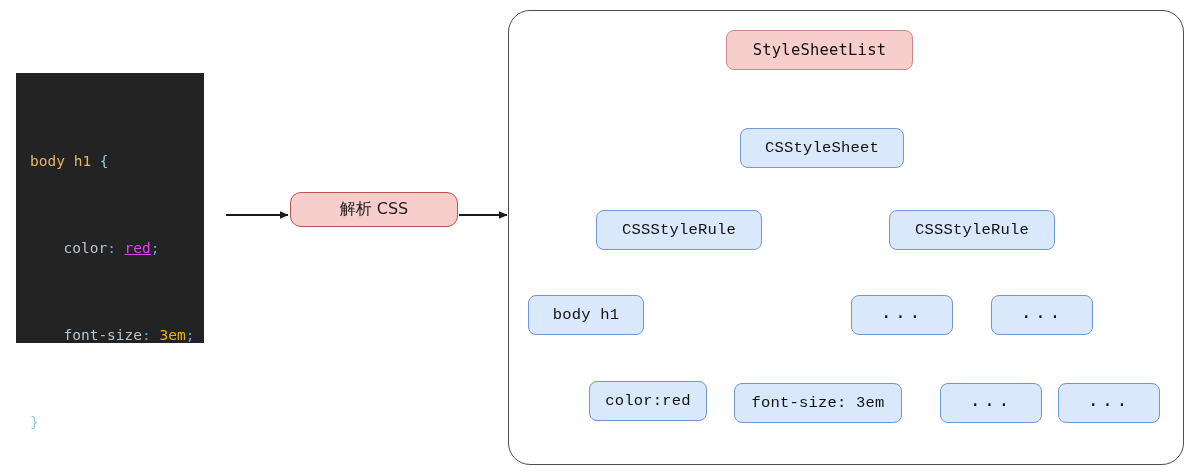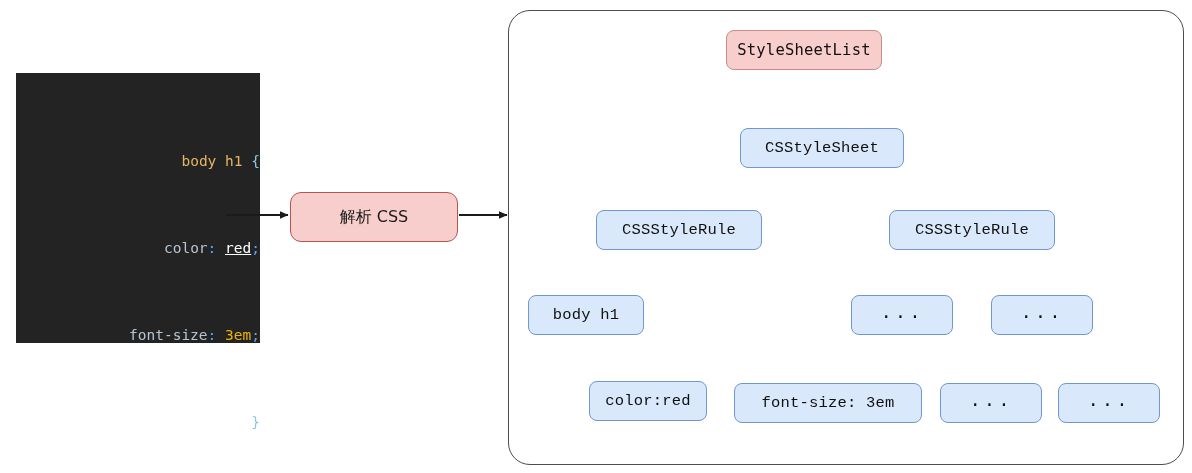--- a/index.html
+++ b/index.html
@@ -16,56 +16,55 @@
     height: 473px;
     background: #ffffff;
     overflow: hidden;
   }
 
   
   .code-panel {
     position: absolute;
     left: 16px;
     top: 73px;
-    width: 244px;
+    width: 188px;
     height: 270px;
     background: #232323;
     box-sizing: border-box;
     padding: 16px 0 0 14px;
     font-family: "DejaVu Sans Mono", "Liberation Mono", monospace;
     font-size: 14.5px;
     line-height: 29px;
     white-space: pre;
-    text-align: right;
   }
   .code-line { color: #abb2bf; }
   .tok-sel   { color: #e5b567; }
   .tok-brace { color: #8ec7e2; }
-  .tok-prop  { color: #b6c4d0; }
+  .tok-prop  { color: #b6c4d0; margin-left: 16px; }
   .tok-colon { color: #56a8f5; }
-  .tok-val   { color: #ffffff; text-decoration: underline; }
+  .tok-val   { color: #d946ef; text-decoration: underline; }
   .tok-num   { color: #eab308; }
   .tok-semi  { color: #56a8f5; }
 
   
   .svg-layer {
     position: absolute;
     left: 0; top: 0;
     width: 1192px;
     height: 473px;
     pointer-events: none;
   }
 
   
   .parse-node {
     position: absolute;
     left: 290px;
     top: 192px;
     width: 168px;
-    height: 50px;
+    height: 35px;
     border: 1.6px solid #b85450;
     background: #f8cecc;
     border-radius: 11px;
     display: flex;
     align-items: center;
     justify-content: center;
     font-family: "DejaVu Sans", sans-serif;
     font-size: 16px;
     color: #1a1a1a;
     box-sizing: border-box;
@@ -160,29 +159,29 @@
 
       <path d="M1042,335 L1042,346 Q1042,355 1033,355 L1000,355 Q991,355 991,364 L991,383"></path>
       <path d="M1042,335 L1042,346 Q1042,355 1051,355 L1100,355 Q1109,355 1109,364 L1109,383"></path>
     </g>
   </svg>
 
   <div class="parse-node">解析 CSS</div>
 
   <div class="tree-container"></div>
 
-  <div class="node pink" style="left:726px; top:30px; width:156px;">StyleSheetList</div>
+  <div class="node pink" style="left:726px; top:30px; width:187px;">StyleSheetList</div>
 
   <div class="node blue" style="left:740px; top:128px; width:164px;">CSStyleSheet</div>
 
   <div class="node blue" style="left:596px; top:210px; width:166px;">CSSStyleRule</div>
   <div class="node blue" style="left:889px; top:210px; width:166px;">CSSStyleRule</div>
 
   <div class="node blue" style="left:528px; top:295px; width:116px;">body h1</div>
   <div class="node blue dots" style="left:851px; top:295px; width:102px;">...</div>
   <div class="node blue dots" style="left:991px; top:295px; width:102px;">...</div>
 
   <div class="node blue" style="left:589px; top:381px; width:118px;">color:red</div>
-  <div class="node blue" style="left:734px; top:383px; width:188px;">font-size: 3em</div>
+  <div class="node blue" style="left:734px; top:383px; width:168px;">font-size: 3em</div>
   <div class="node blue dots" style="left:940px; top:383px; width:102px;">...</div>
   <div class="node blue dots" style="left:1058px; top:383px; width:102px;">...</div>
 
 </div>
 
 </body></html>

